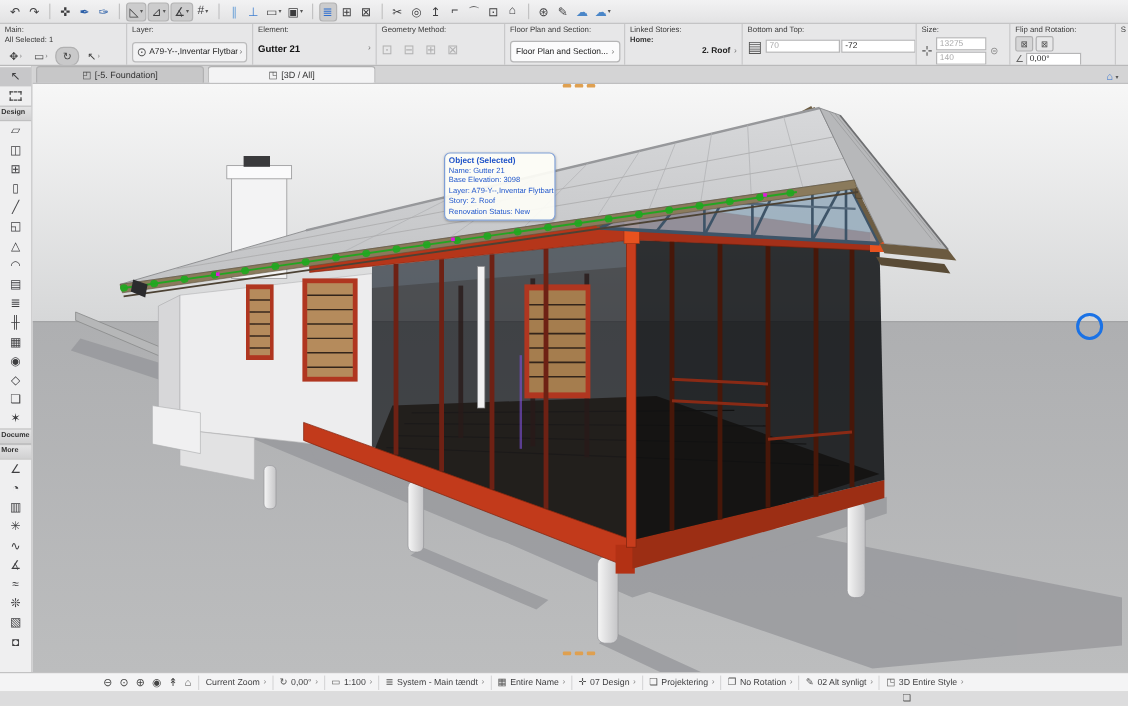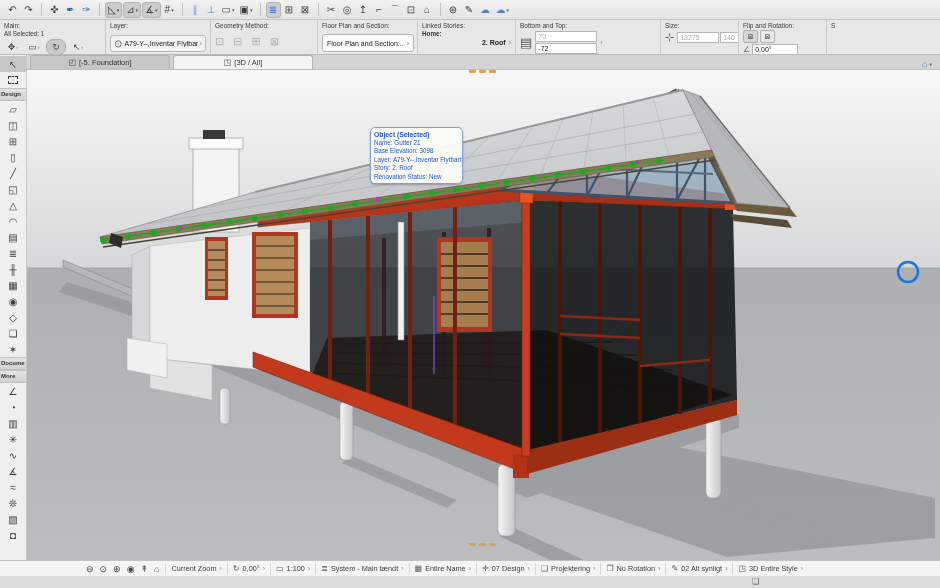--- a/index.html
+++ b/index.html
@@ -201,20 +201,27 @@
   <div class="ib-sec" style="width:105px">
     <div class="ib-label">Layer:</div>
     <div class="ib-row" style="margin-top:6px">
       <span class="combo" style="width:95px">
         <span class="ic-sm">⊙</span>
         <span style="overflow:hidden">A79-Y--,Inventar Flytbart</span>
         <span class="chev">›</span>
       </span>
     </div>
   </div>
+  <div class="ib-sec" style="width:103px">
+    <div class="ib-label">Element:</div>
+    <div class="ib-row" style="margin-top:7px;justify-content:space-between">
+      <span class="el-name">Gutter 21</span>
+      <span class="chev">›</span>
+    </div>
+  </div>
   <div class="ib-sec" style="width:107px">
     <div class="ib-label">Geometry Method:</div>
     <div class="ib-row" style="margin-top:6px">
       <span class="geo-ic">⊡</span>
       <span class="geo-ic">⊟</span>
       <span class="geo-ic">⊞</span>
       <span class="geo-ic">⊠</span>
     </div>
   </div>
   <div class="ib-sec" style="width:100px">
@@ -231,32 +238,32 @@
     <div class="ib-selected" style="font-weight:bold">Home:</div>
     <div class="ib-row" style="justify-content:flex-end">
       <span style="font-size:7px;font-weight:bold;color:#222">2. Roof</span>
       <span class="chev">›</span>
     </div>
   </div>
   <div class="ib-sec" style="width:145px">
     <div class="ib-label">Bottom and Top:</div>
     <div class="ib-row" style="margin-top:2px">
       <span style="font-size:13px;color:#555">▤</span>
-      <span style="display:flex;flex-direction:column;gap:1px">
+      <span style="display:flex;flex-direction:row;gap:1px">
         <input class="ib-in gray" style="width: 62px;" value="70">
         <input class="ib-in" style="width: 62px;" value="-72">
       </span>
       <span class="chev">›</span>
     </div>
   </div>
   <div class="ib-sec" style="width:78px">
     <div class="ib-label">Size:</div>
     <div class="ib-row" style="margin-top:2px">
       <span style="font-size:11px;color:#555">⊹</span>
-      <span style="display:flex;flex-direction:row;gap:1px">
+      <span style="display:flex;flex-direction:column;gap:1px">
         <input class="ib-in gray" style="width: 42px;" value="13275">
         <input class="ib-in gray" style="width: 42px;" value="140">
       </span>
       <span style="font-size:8px;color:#888">⊜</span>
     </div>
   </div>
   <div class="ib-sec" style="width:88px">
     <div class="ib-label">Flip and Rotation:</div>
     <div class="ib-row" style="margin-top:1px;gap:2px">
       <span class="mini-btn" style="min-width:13px;height:11px;border:1px solid #b0b0b1;background:#d6d6d7;border-radius:2px;font-size:7px">⊠</span>

